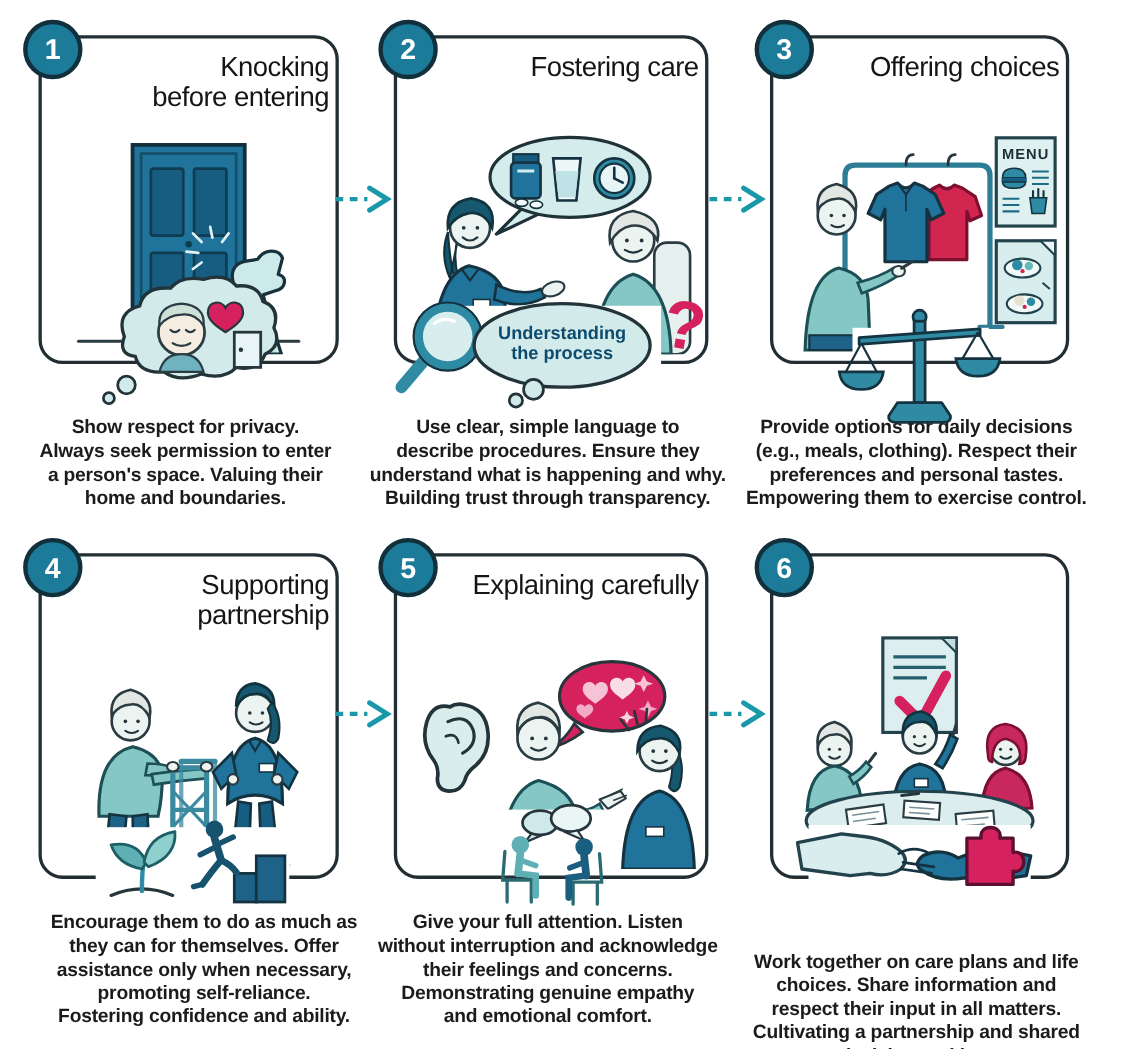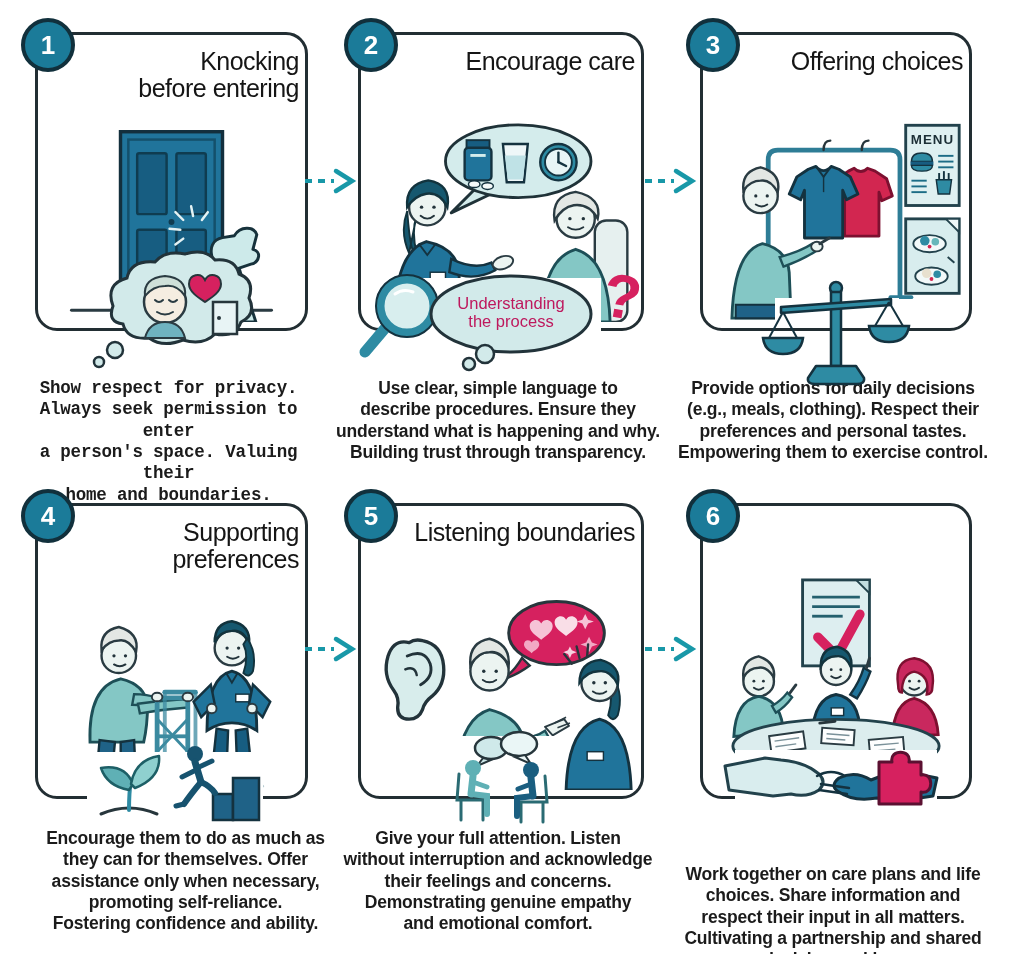--- a/index.html
+++ b/index.html
@@ -12,31 +12,31 @@
          display:flex;align-items:center;justify-content:center;z-index:5;}
   .title{white-space:pre-line;text-align:right;font-weight:normal;font-size:25px;line-height:1.08;
          margin:13px 6px 2px;letter-spacing:-0.5px;color:#151515;}
   .art{flex:1;display:flex;align-items:center;justify-content:center;padding:2px 6px 6px;}
   .art svg{width:100%;height:100%;}
   .cluster{position:absolute;left:50%;transform:translateX(-50%);z-index:4;}
   .desc{position:absolute;white-space:pre-line;text-align:center;font-weight:bold;
         font-size:17.5px;line-height:1.22;letter-spacing:-0.2px;color:#1b1b1b;}
   .arrow{position:absolute;width:56px;height:30px;}
   .bubble-text{position:absolute;left:95px;top:30px;width:130px;text-align:center;
-               font-weight:normal;font-size:16.5px;line-height:1.12;color:#be185d;white-space:pre-line;}
+               font-weight:bold;font-size:16.5px;line-height:1.12;color:#0c4a6e;white-space:pre-line;}
   .qmark{position:absolute;left:252px;top:2px;font-size:62px;font-weight:800;color:#d6215f;
          transform:rotate(10deg);line-height:1;}
   
   .b1{left:35px;top:32px;width:267px;height:293px;}
   .b2{left:358px;top:32px;width:280px;height:293px;}
   .b3{left:700px;top:32px;width:266px;height:293px;}
   .b4{left:35px;top:503px;width:267px;height:290px;}
   .b5{left:358px;top:503px;width:280px;height:290px;}
   .b6{left:700px;top:503px;width:266px;height:290px;}
-  .d1{left:15px;top:378px;width:307px;font-family:Liberation Mono, monospace;}
+  .d1{left:15px;top:378px;width:307px;}
   .d2{left:333px;top:378px;width:330px;}
   .d3{left:668px;top:378px;width:330px;}
   .d4{left:32px;top:828px;width:307px;}
   .d5{left:333px;top:828px;width:330px;}
   .d6{left:668px;top:864px;width:330px;}
 </style>
 </head>
 <body>
 
 <div class="canvas">
@@ -85,21 +85,21 @@
       </svg>
     </div>
   </section>
   <div class="desc d1">Show respect for privacy.
 Always seek permission to enter
 a person's space. Valuing their
 home and boundaries.</div>
 
   <section class="panel-box b2">
     <div class="badge">2</div>
-    <div class="title">Encourage care</div>
+    <div class="title">Fostering care</div>
     <div class="art">
       <svg viewBox="0 0 280 212" preserveAspectRatio="xMidYMax meet">
         <g>
           <path d="M116 70 L88 98 L130 78 Z" fill="#d4ecec" stroke="#1f3238" stroke-width="3" stroke-linejoin="round"></path>
           <ellipse cx="158" cy="44" rx="76" ry="38" fill="#d4ecec" stroke="#1f3238" stroke-width="3"></ellipse>
           <g>
             <rect x="104" y="22" width="24" height="10" fill="#175d81" stroke="#14323f" stroke-width="2"></rect>
             <rect x="102" y="30" width="28" height="34" rx="4" fill="#20749b" stroke="#14323f" stroke-width="2.5"></rect>
             <line x1="108" y1="38" x2="124" y2="38" stroke="#d4ecec" stroke-width="3"></line>
             <ellipse cx="112" cy="68" rx="6" ry="3.5" fill="#f4fafa" stroke="#14323f" stroke-width="1.5"></ellipse>
@@ -245,21 +245,21 @@
     </div>
   </section>
   <div class="desc d3">Provide options for daily decisions
 (e.g., meals, clothing). Respect their
 preferences and personal tastes.
 Empowering them to exercise control.</div>
 
   <section class="panel-box b4">
     <div class="badge">4</div>
     <div class="title">Supporting
-preferences</div>
+partnership</div>
     <div class="art">
       <svg viewBox="0 0 266 214" preserveAspectRatio="xMidYMax meet">
         <line x1="52" y1="210" x2="112" y2="210" stroke="#b9cdd2" stroke-width="3" stroke-linecap="round"></line>
         <line x1="168" y1="210" x2="228" y2="210" stroke="#b9cdd2" stroke-width="3" stroke-linecap="round"></line>
         <g>
           <circle cx="78" cy="74" r="18" fill="#ecf4f1" stroke="#2a3b42" stroke-width="2.5"></circle>
           <path d="M60 68 Q58 48 78 44 Q100 50 96 70 Q88 56 78 58 Q68 58 60 68 Z" fill="#e3e7e4" stroke="#2a3b42" stroke-width="2.5"></path>
           <circle cx="73" cy="74" r="1.7" fill="#22333a"></circle>
             <circle cx="85" cy="74" r="1.7" fill="#22333a"></circle>
           <path d="M73 83 Q79 87 85 83" fill="none" stroke="#22333a" stroke-width="2" stroke-linecap="round"></path>
@@ -331,21 +331,21 @@
     </div>
   </section>
   <div class="desc d4">Encourage them to do as much as
 they can for themselves. Offer
 assistance only when necessary,
 promoting self-reliance.
 Fostering confidence and ability.</div>
 
   <section class="panel-box b5">
     <div class="badge">5</div>
-    <div class="title">Listening boundaries</div>
+    <div class="title">Explaining carefully</div>
     <div class="art">
       <svg viewBox="0 0 280 216" preserveAspectRatio="xMidYMax meet">
         <g>
           <path d="M44 62 Q28 58 22 76 Q16 96 28 112 Q34 120 32 130 Q32 142 44 142 Q54 142 58 132 Q60 124 68 118 Q82 106 80 86 Q78 64 58 60 Q50 58 44 62 Z" fill="#d8edec" stroke="#22333a" stroke-width="3.5" stroke-linejoin="round"></path>
           <path d="M42 76 Q60 68 66 84 Q70 98 56 106" fill="none" stroke="#22333a" stroke-width="3" stroke-linecap="round"></path>
           <path d="M40 90 Q50 86 52 96" fill="none" stroke="#22333a" stroke-width="2.5" stroke-linecap="round"></path>
         </g>
         <g>
           <path d="M162 78 Q150 98 136 102 Q154 98 170 86 Z" fill="#d6215f" stroke="#27363c" stroke-width="2.5"></path>
           <ellipse cx="198" cy="52" rx="50" ry="33" fill="#d6215f" stroke="#27363c" stroke-width="3"></ellipse>

